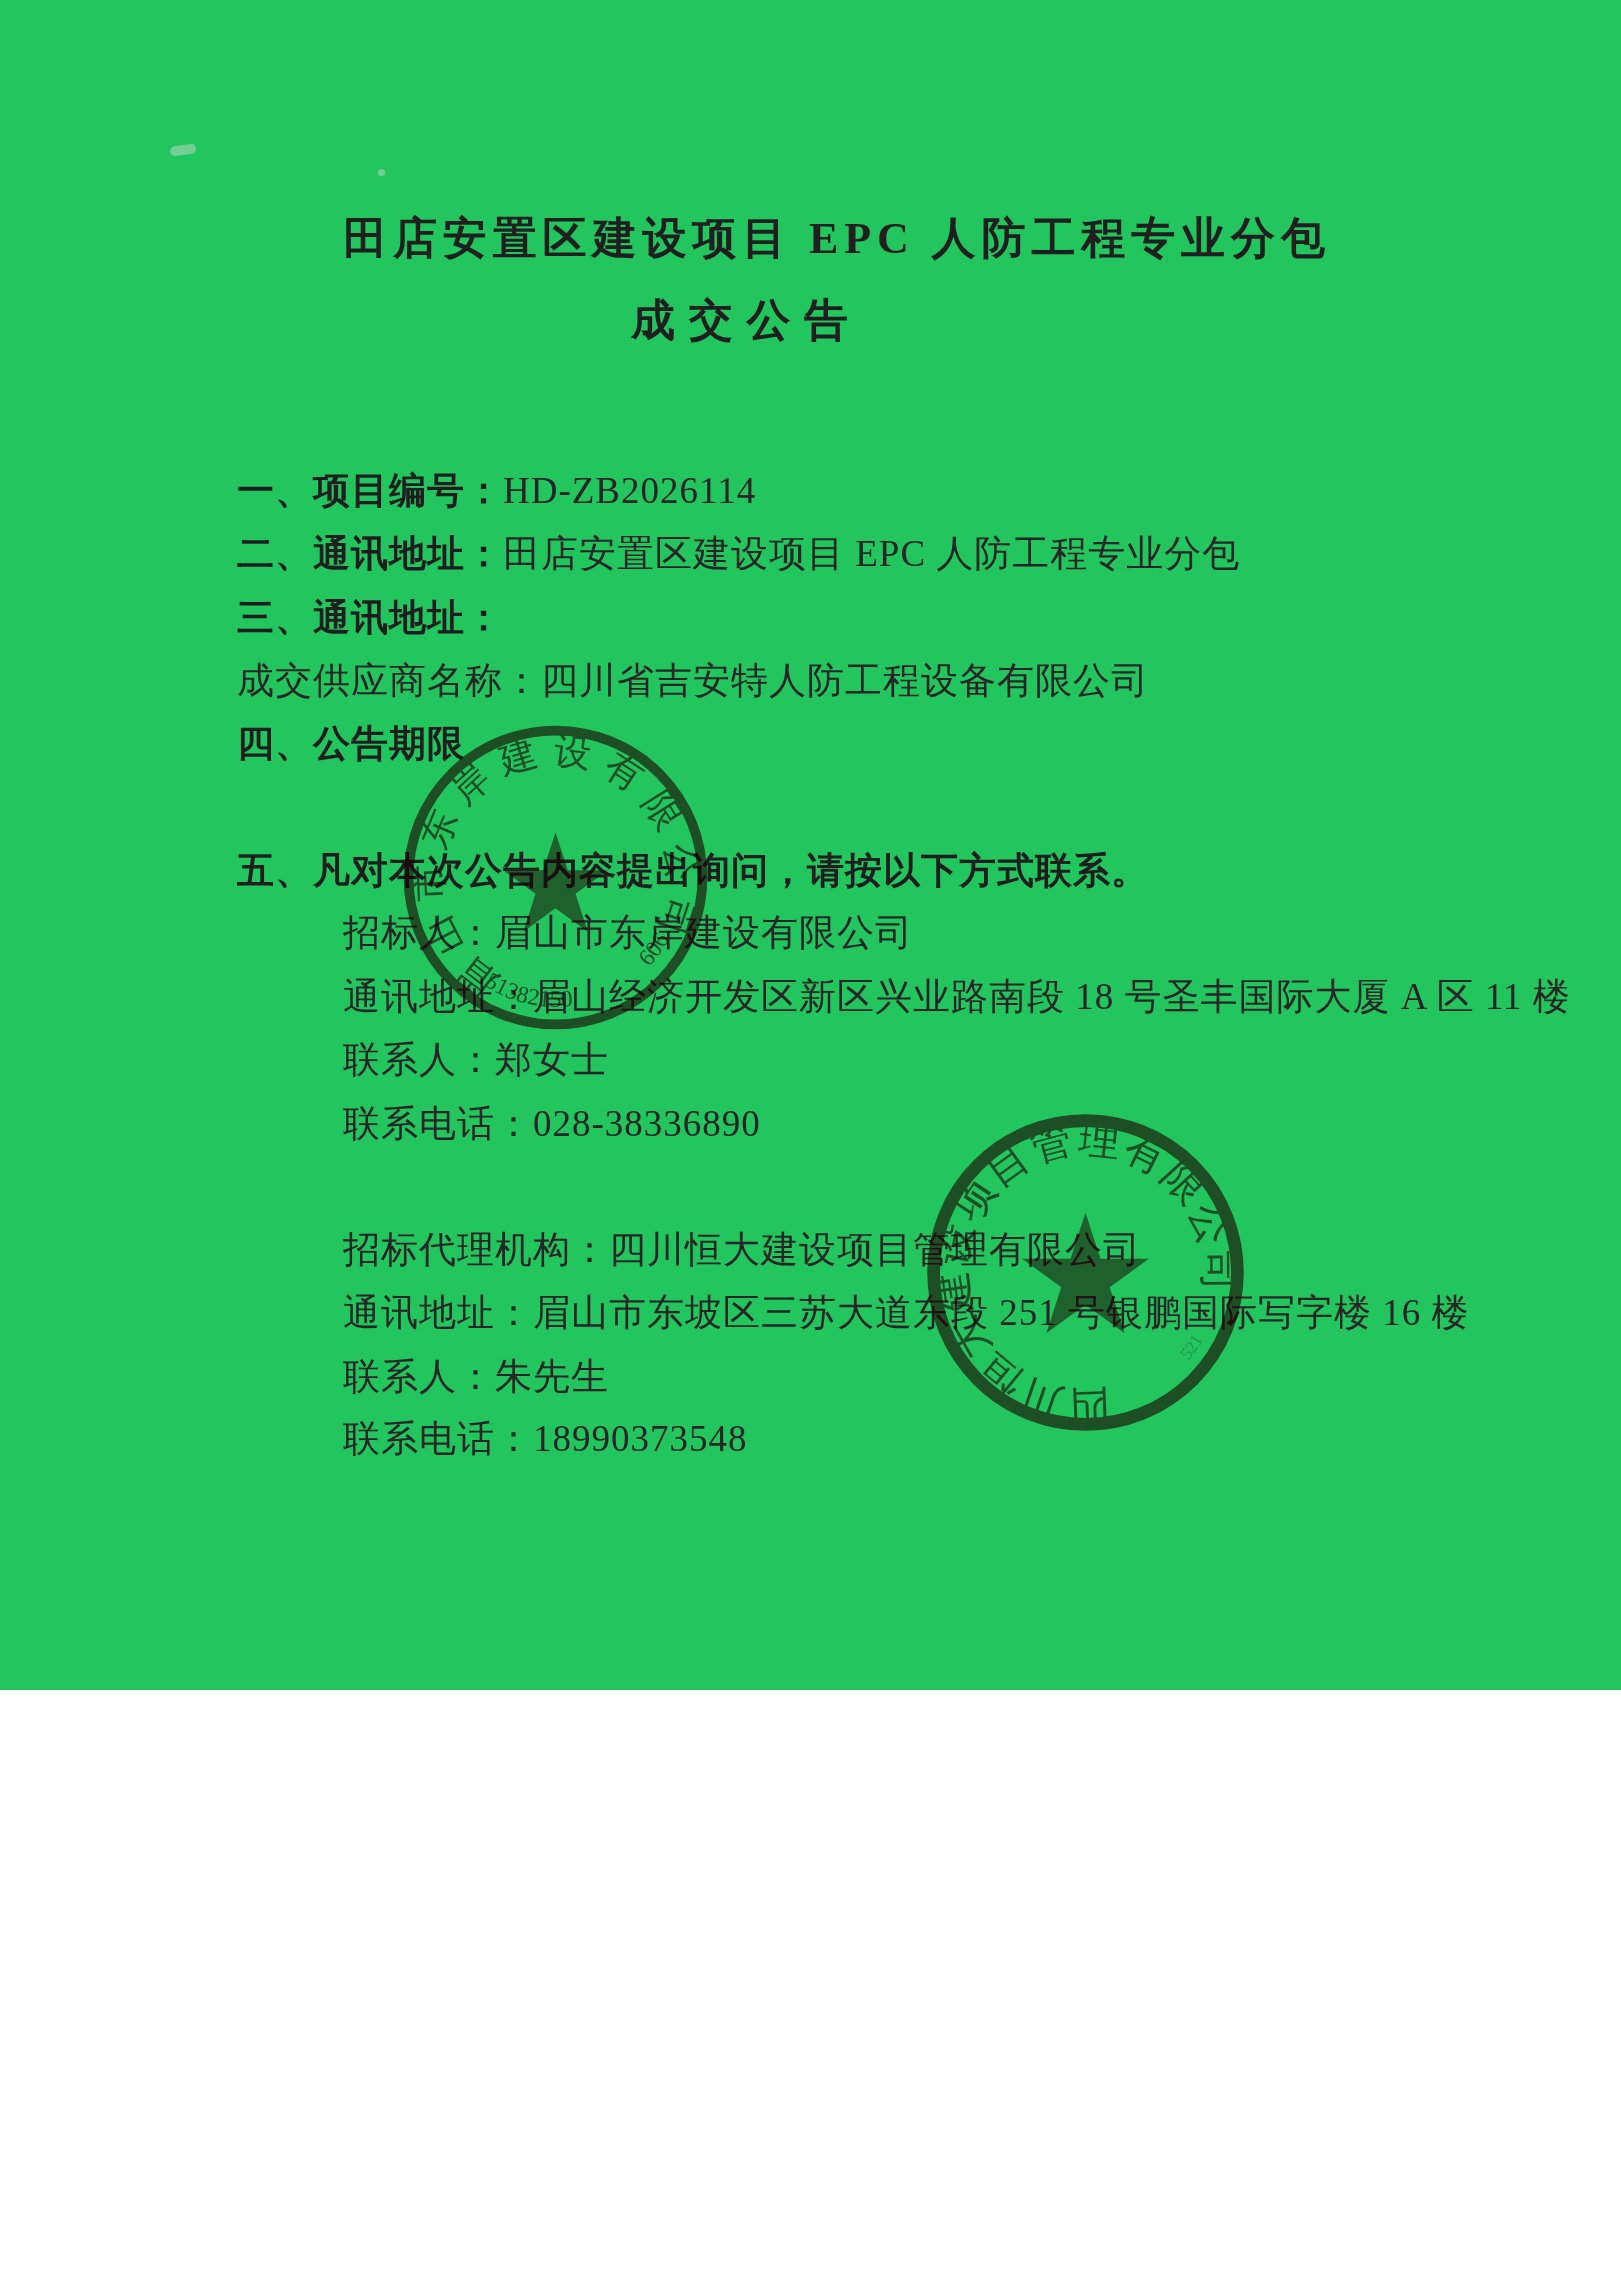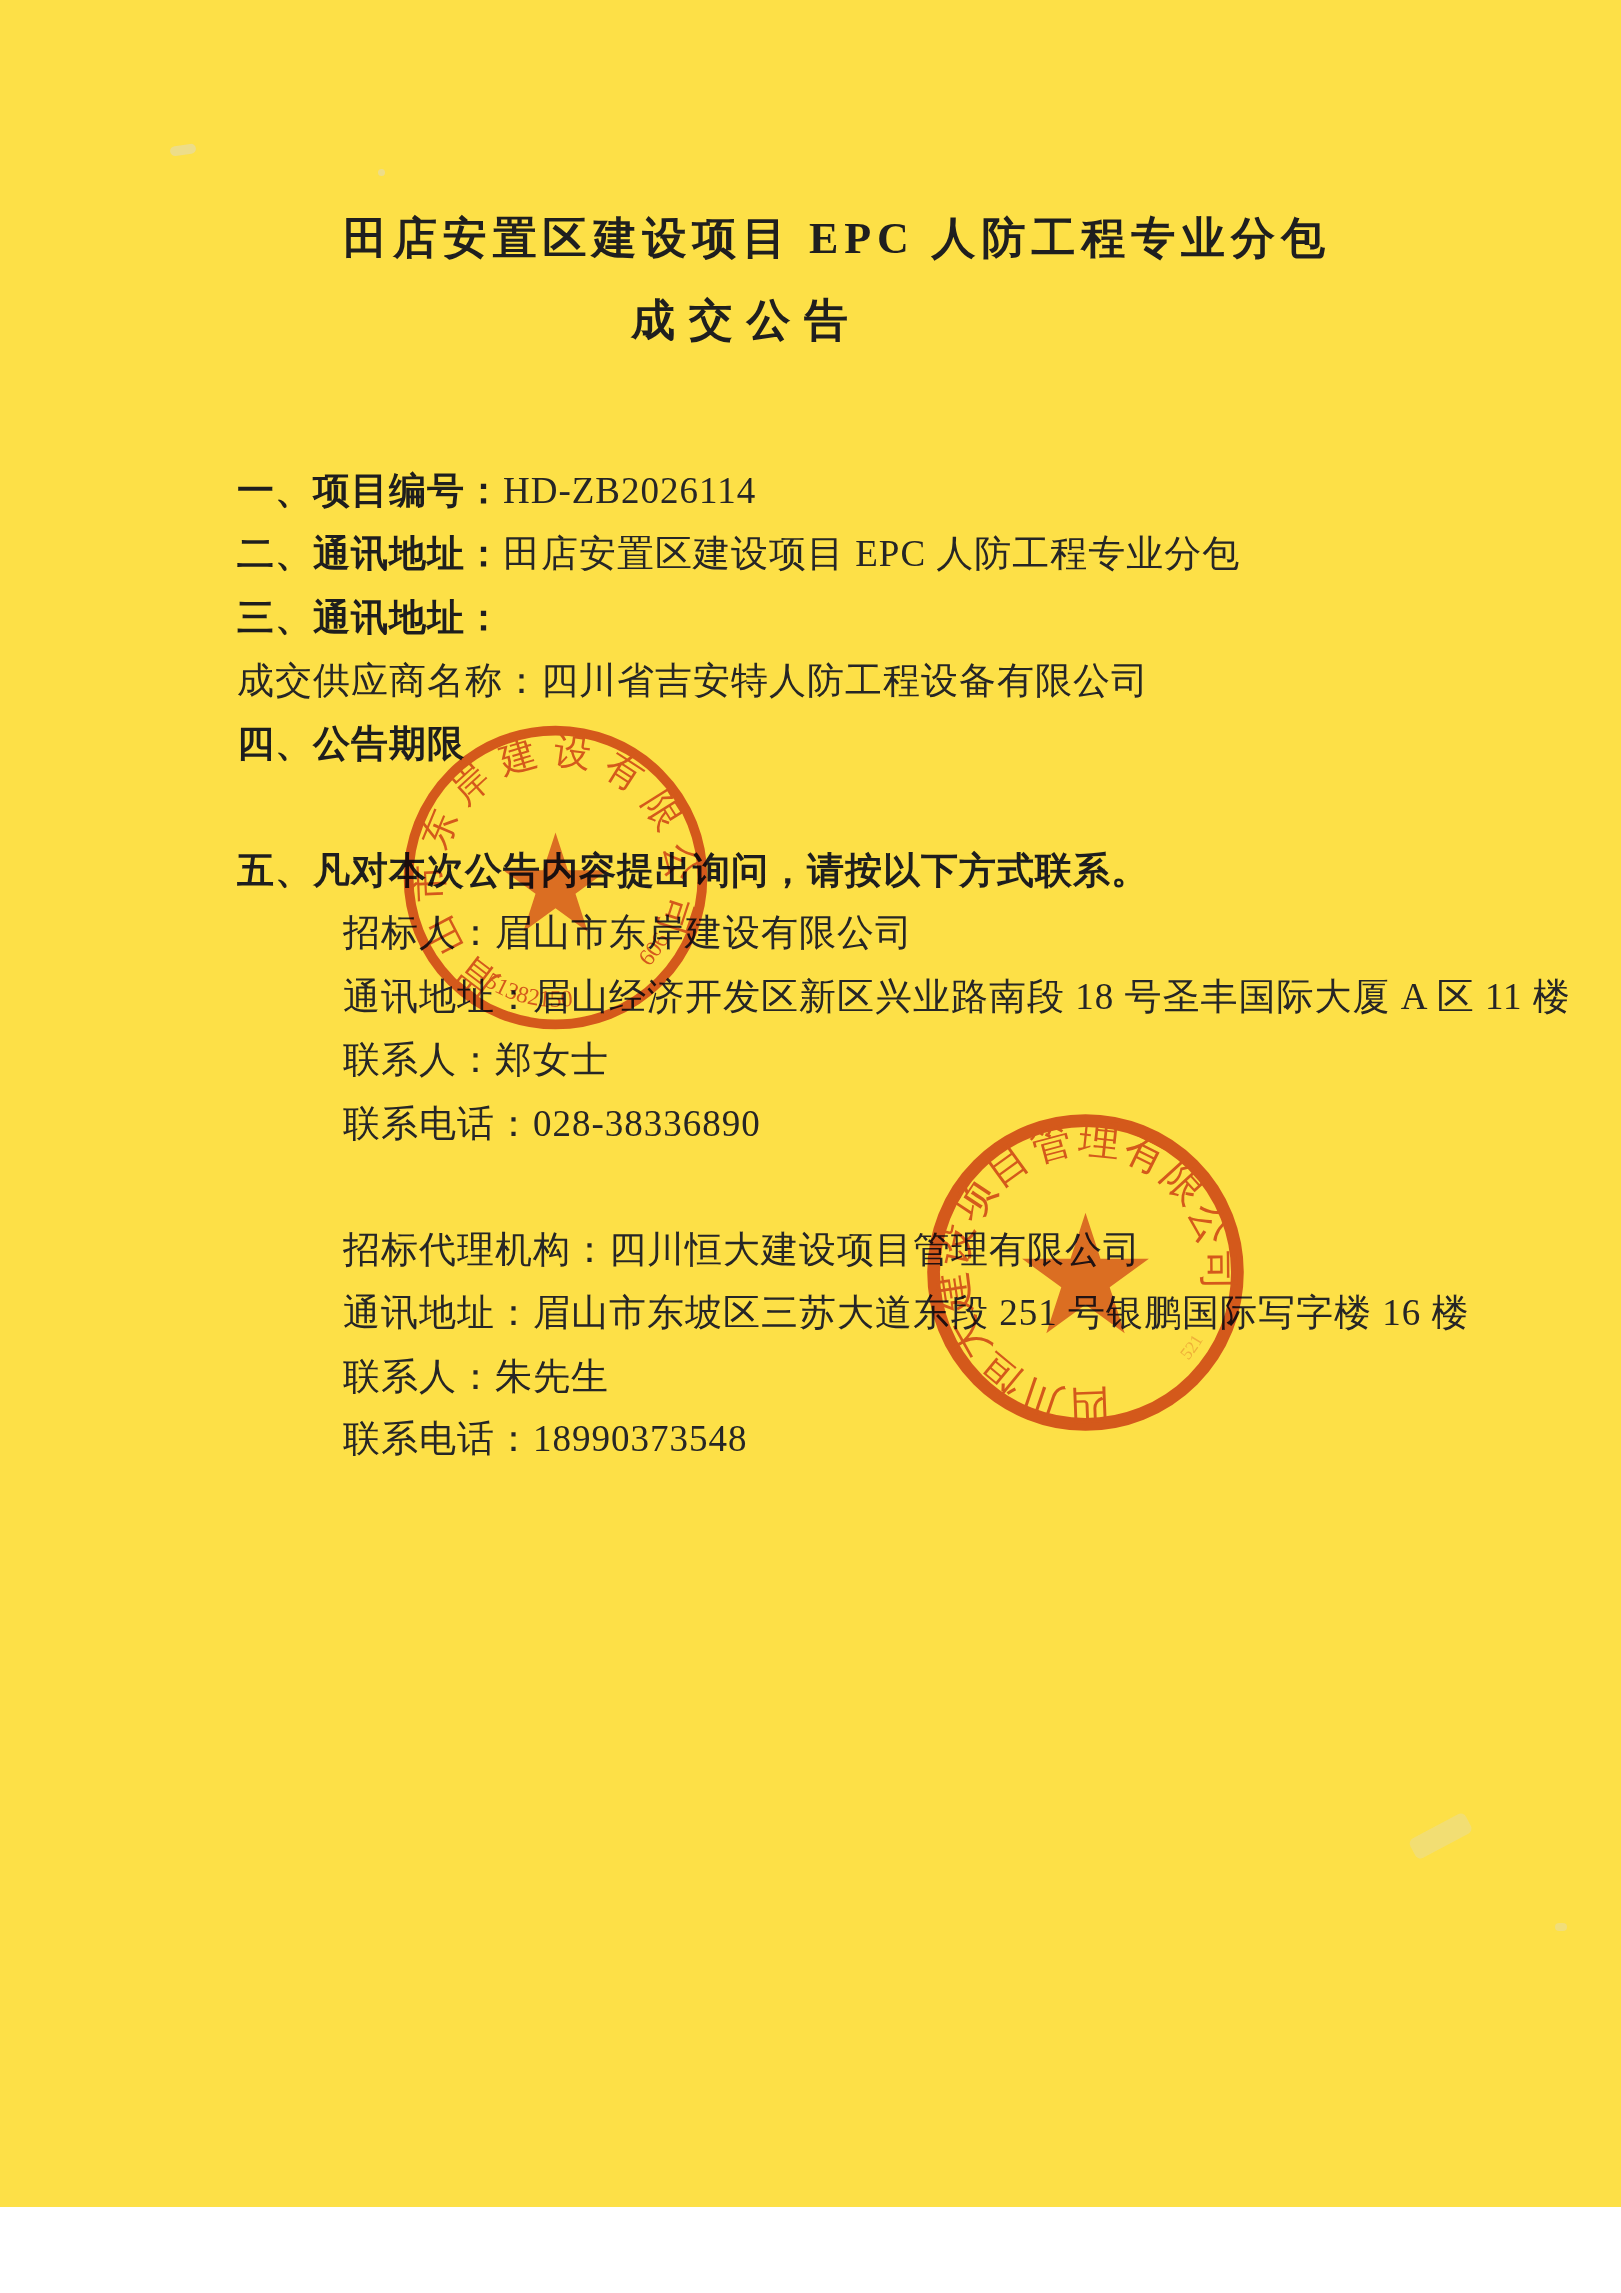--- a/index.html
+++ b/index.html
@@ -1,19 +1,19 @@
 <!DOCTYPE html>
 <html><head>
 <meta charset="utf-8">
 <style>
   html,body{margin:0;padding:0;}
   .page{
     position:relative;
-    width:1621px;height:2207px;
-    background:#fde047;
+    width:1621px;height:1690px;
+    background:#22c55e;
     overflow:hidden;
     font-family:"Liberation Serif","DejaVu Serif",serif;
     color:#242424;
   }
   .title{
     position:absolute;
     font-weight:bold;
     font-size:44px;
     line-height:1;
     white-space:nowrap;

